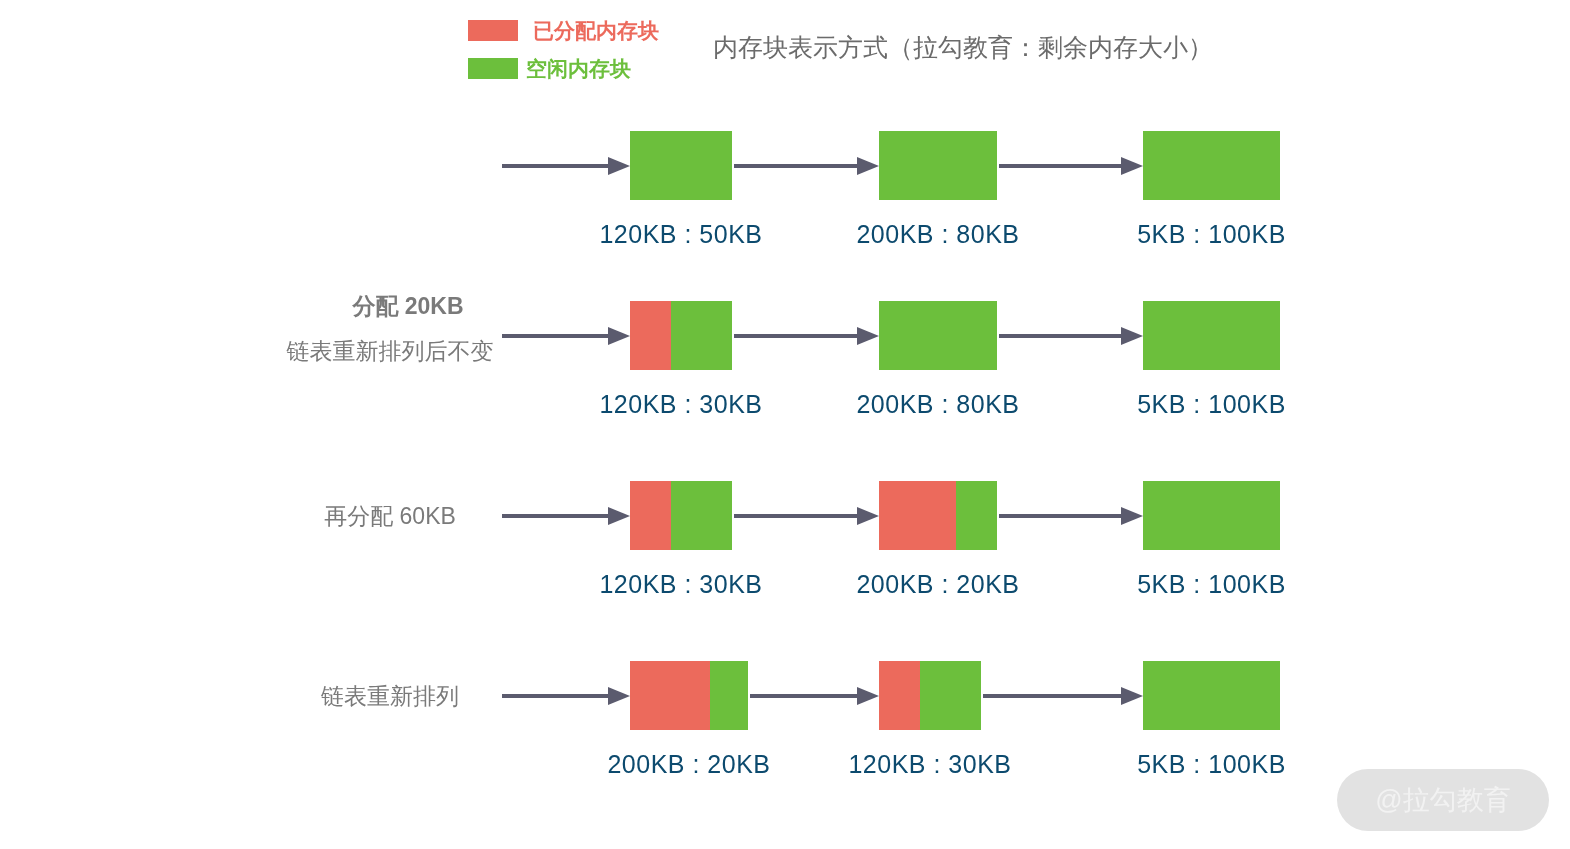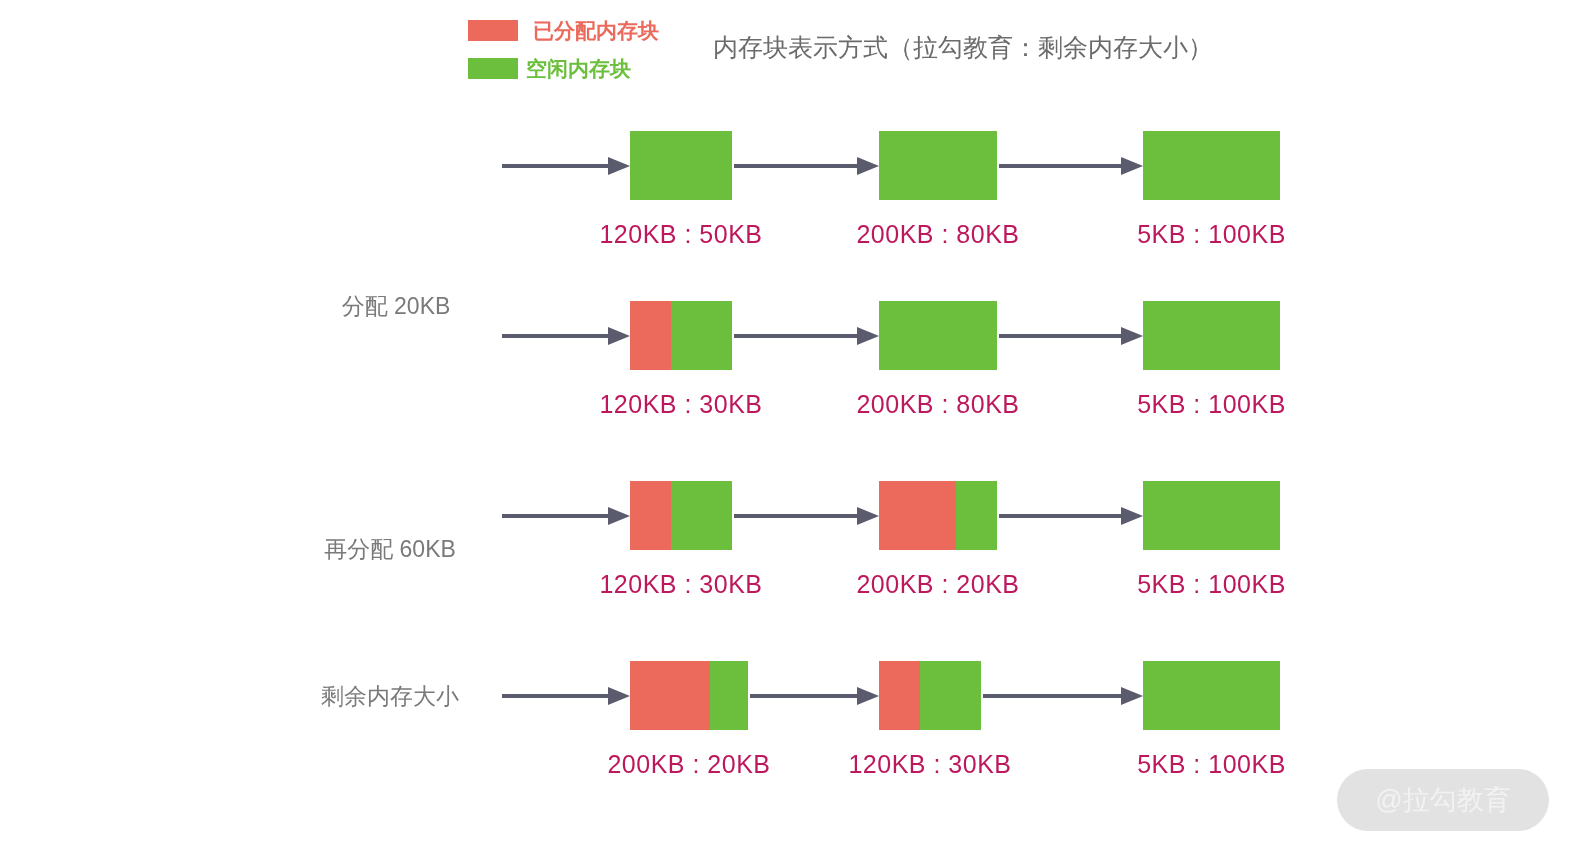--- a/index.html
+++ b/index.html
@@ -76,21 +76,21 @@
     height: 69px;
     display: flex;
     overflow: hidden;
   }
   .seg-alloc { background: #ec6a5c; height: 100%; }
   .seg-free  { background: #6cbf3c; height: 100%; }
 
   .block-label {
     position: absolute;
     font-size: 25px;
-    color: #be185d;
+    color: #0c4a6e;
     white-space: nowrap;
     transform: translateX(-50%);
     letter-spacing: 0.5px;
   }
 
   
   .arrow {
     position: absolute;
     height: 18px;
   }
@@ -167,21 +167,22 @@
       <div class="arrow" style="left: 999px; top: 156.5px; width: 144px;">
         <div class="shaft" style="width: 122px;"></div>
         <div class="head" style="left: 122px;"></div>
       </div>
       <div class="block" style="left: 1143px; top: 131px; width: 137px;">
         <div class="seg-free" style="width: 100%;"></div>
       </div>
       <div class="block-label" style="left: 1211.5px; top: 220px;">5KB : 100KB</div>
     </div>
     <div class="row" style="top: 0px;">
-      <div class="row-caption" style="left: 396px; top: 290.5px;">分配 20KB</div>
+      <div class="row-caption" style="left: 408px; top: 290.5px; font-weight: bold;">分配 20KB</div>
+      <div class="row-caption" style="left: 390px; top: 335.5px;">链表重新排列后不变</div>
       <div class="arrow" style="left: 502px; top: 326.5px; width: 128px;">
         <div class="shaft" style="width: 106px;"></div>
         <div class="head" style="left: 106px;"></div>
       </div>
       <div class="block" style="left: 630px; top: 301px; width: 102px;">
         <div class="seg-alloc" style="width: 40%;"></div>
         <div class="seg-free" style="width: 60%;"></div>
       </div>
       <div class="block-label" style="left: 681px; top: 390px;">120KB : 30KB</div>
       <div class="arrow" style="left: 734px; top: 326.5px; width: 145px;">
@@ -195,21 +196,21 @@
       <div class="arrow" style="left: 999px; top: 326.5px; width: 144px;">
         <div class="shaft" style="width: 122px;"></div>
         <div class="head" style="left: 122px;"></div>
       </div>
       <div class="block" style="left: 1143px; top: 301px; width: 137px;">
         <div class="seg-free" style="width: 100%;"></div>
       </div>
       <div class="block-label" style="left: 1211.5px; top: 390px;">5KB : 100KB</div>
     </div>
     <div class="row" style="top: 0px;">
-      <div class="row-caption" style="left: 390px; top: 500.5px; margin-top: 33px;">再分配 60KB</div>
+      <div class="row-caption" style="left: 390px; top: 500.5px;">再分配 60KB</div>
       <div class="arrow" style="left: 502px; top: 506.5px; width: 128px;">
         <div class="shaft" style="width: 106px;"></div>
         <div class="head" style="left: 106px;"></div>
       </div>
       <div class="block" style="left: 630px; top: 481px; width: 102px;">
         <div class="seg-alloc" style="width: 40%;"></div>
         <div class="seg-free" style="width: 60%;"></div>
       </div>
       <div class="block-label" style="left: 681px; top: 570px;">120KB : 30KB</div>
       <div class="arrow" style="left: 734px; top: 506.5px; width: 145px;">
@@ -224,21 +225,21 @@
       <div class="arrow" style="left: 999px; top: 506.5px; width: 144px;">
         <div class="shaft" style="width: 122px;"></div>
         <div class="head" style="left: 122px;"></div>
       </div>
       <div class="block" style="left: 1143px; top: 481px; width: 137px;">
         <div class="seg-free" style="width: 100%;"></div>
       </div>
       <div class="block-label" style="left: 1211.5px; top: 570px;">5KB : 100KB</div>
     </div>
     <div class="row" style="top: 0px;">
-      <div class="row-caption" style="left: 390px; top: 680.5px;">剩余内存大小</div>
+      <div class="row-caption" style="left: 390px; top: 680.5px;">链表重新排列</div>
       <div class="arrow" style="left: 502px; top: 686.5px; width: 128px;">
         <div class="shaft" style="width: 106px;"></div>
         <div class="head" style="left: 106px;"></div>
       </div>
       <div class="block" style="left: 630px; top: 661px; width: 118px;">
         <div class="seg-alloc" style="width: 68%;"></div>
         <div class="seg-free" style="width: 32%;"></div>
       </div>
       <div class="block-label" style="left: 689px; top: 750px;">200KB : 20KB</div>
       <div class="arrow" style="left: 750px; top: 686.5px; width: 129px;">

